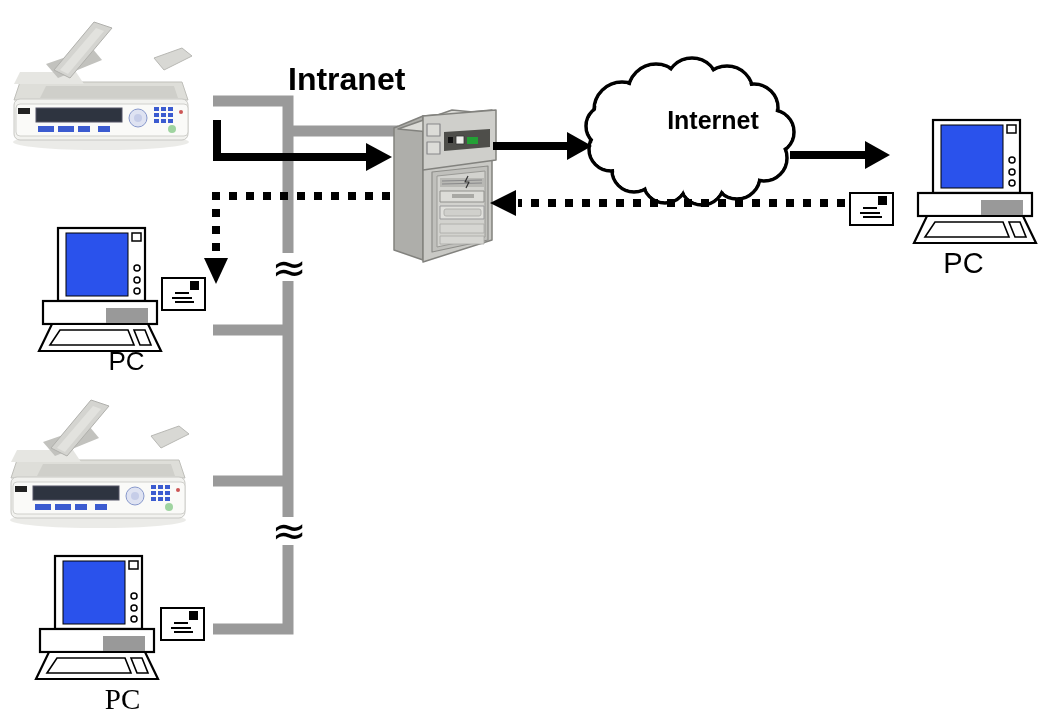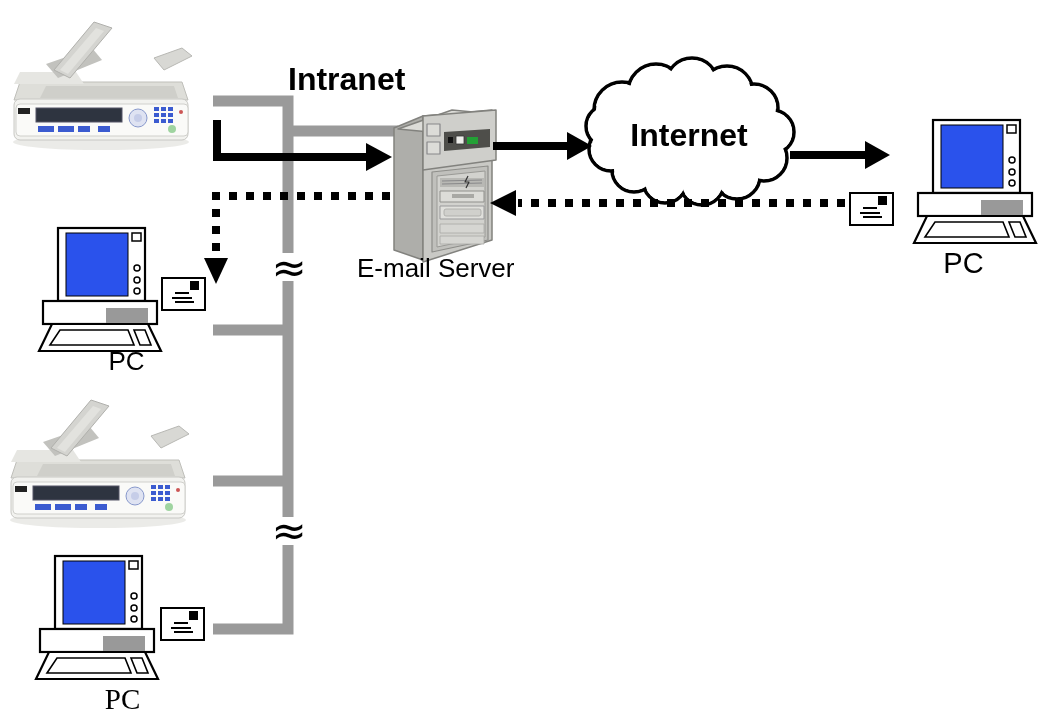--- a/index.html
+++ b/index.html
@@ -4,21 +4,21 @@
 <style>
   html,body{margin:0;padding:0;background:#ffffff;}
   .stage{position:relative;width:1048px;height:715px;background:#ffffff;overflow:hidden;
          font-family:"Liberation Sans",sans-serif;}
   .stage svg{position:absolute;left:0;top:0;}
   .lbl{position:absolute;color:#000;white-space:nowrap;line-height:1.05;}
   .lbl.bold{font-weight:700;}
   .lbl.center{text-align:center;}
   .lbl.serif{font-family:"Liberation Serif",serif;}
   .intranet{left:288px;top:63px;font-size:32px;}
-  .internet{left:584px;top:107px;width:210px;font-size:32px;margin-top:12px;}
+  .internet{left:608px;top:107px;width:210px;font-size:25px;}
   .emailserver{left:357px;top:255px;font-size:26px;}
   .pc-right{left:906px;top:248px;width:115px;font-size:29px;}
   .pc-left{left:69px;top:348px;width:115px;font-size:26px;}
   .pc-bottom{left:65px;top:684px;width:115px;font-size:29px;}
 </style>
 </head>
 <body>
 
 <div class="stage">
 
@@ -241,17 +241,16 @@
     <path d="M845 203 H518" stroke="#000" stroke-width="8" fill="none" stroke-dasharray="8 9"></path>
     <polygon points="516,190 516,216 490,203" fill="#000"></polygon>
   </g>
 
   <text x="289" y="282" font-size="42" font-family="DejaVu Sans, sans-serif" text-anchor="middle" fill="#000">≈</text>
   <text x="289" y="545" font-size="42" font-family="DejaVu Sans, sans-serif" text-anchor="middle" fill="#000">≈</text>
 </svg>
 
   <span class="lbl bold intranet">Intranet</span>
   <span class="lbl bold center internet">Internet</span>
-  <span class="lbl emailserver">E-mail Server</span>
   <span class="lbl center pc-right">PC</span>
   <span class="lbl center pc-left">PC</span>
   <span class="lbl center serif pc-bottom">PC</span>
 </div>
 
 </body></html>

